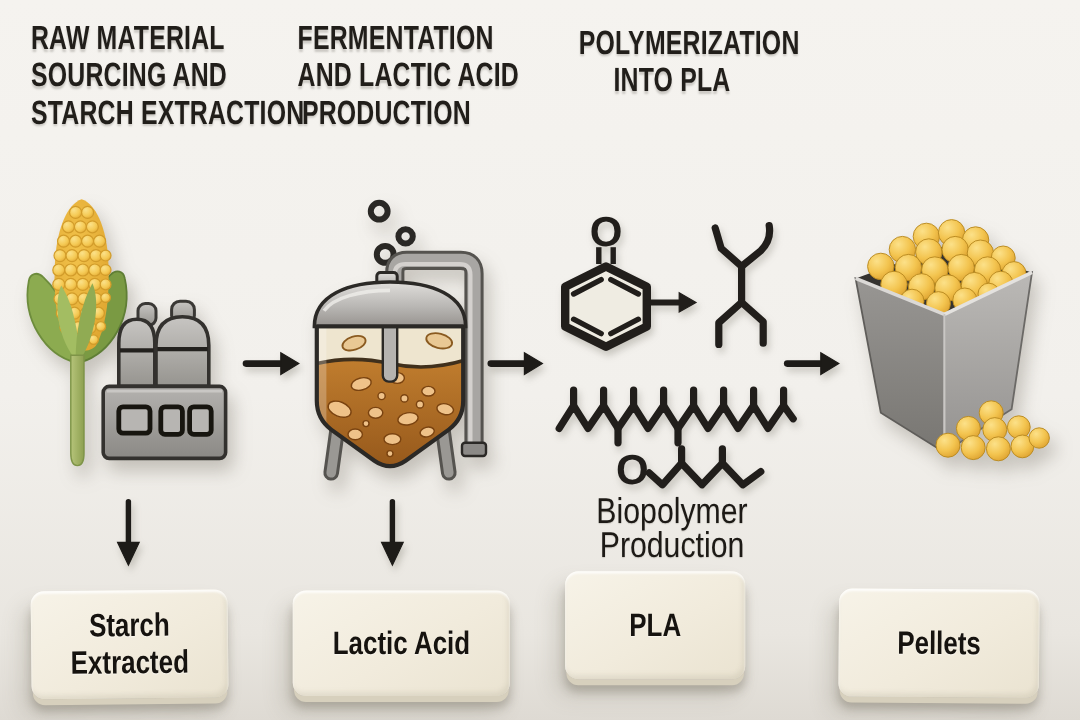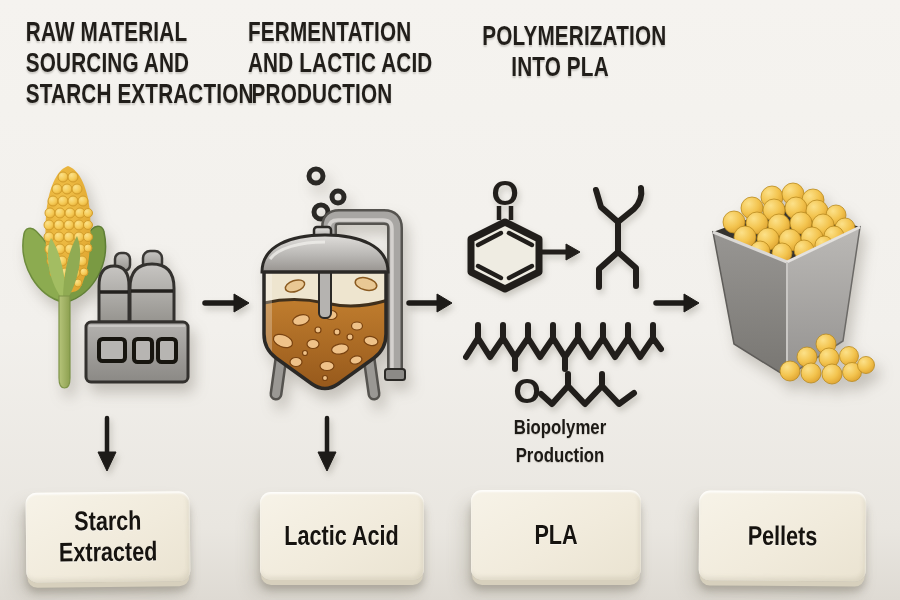--- a/index.html
+++ b/index.html
@@ -11,22 +11,22 @@
   .canvas{position:absolute;inset:0;}
   
   .hdr{
     position:absolute;font-weight:700;color:#211e1a;text-align:center;
     font-size:28px;line-height:31px;letter-spacing:.2px;
     text-shadow:0 2px 2px rgba(60,55,45,.22);
   }
   .hdr .ln{white-space:nowrap;transform:scaleX(.74);transform-origin:50% 50%;}
   
   .caption{
-    position:absolute;font-weight:700;color:#1d1a16;text-align:center;
-    font-size:20px;line-height:28px;text-shadow:0 1px 1px rgba(60,55,45,.18);
+    position:absolute;font-weight:400;color:#1d1a16;text-align:center;
+    font-size:30px;line-height:28px;text-shadow:0 1px 1px rgba(60,55,45,.18);
   }
   .caption .ln{white-space:nowrap;transform:scaleX(.84);transform-origin:50% 50%;}
   
   .card{
     position:absolute;border-radius:11px;
     background:linear-gradient(150deg,#f7f3e8 0%,#f1ebdc 55%,#eae3d1 100%);
     box-shadow:0 6px 0 -1px #d7d0bd,
                0 10px 7px rgba(110,104,88,.32),
                -7px 13px 18px rgba(110,104,88,.22),
                inset 0 2px 2px rgba(255,255,255,.85),
@@ -361,23 +361,23 @@
   </div>
 
   <div class="caption" style="left:465px;top:413px;width:190px">
     <div class="ln">Biopolymer</div>
     <div class="ln">Production</div>
   </div>
 
   <div class="card" style="left:26px;top:492px;width:164px;height:90px;transform:rotate(-.6deg)">
     <div class="lbl">Starch Extracted</div>
   </div>
-  <div class="card" style="left:260px;top:492px;width:164px;height:88px">
+  <div class="card" style="left:244px;top:492px;width:181px;height:88px">
     <div class="lbl">Lactic Acid</div>
   </div>
-  <div class="card" style="left:471px;top:490px;width:170px;height:90px">
+  <div class="card" style="left:471px;top:476px;width:150px;height:90px">
     <div class="lbl">PLA</div>
   </div>
   <div class="card" style="left:699px;top:491px;width:167px;height:90px;transform:rotate(.4deg)">
     <div class="lbl">Pellets</div>
   </div>
 
 </div>
 
 </body></html>

